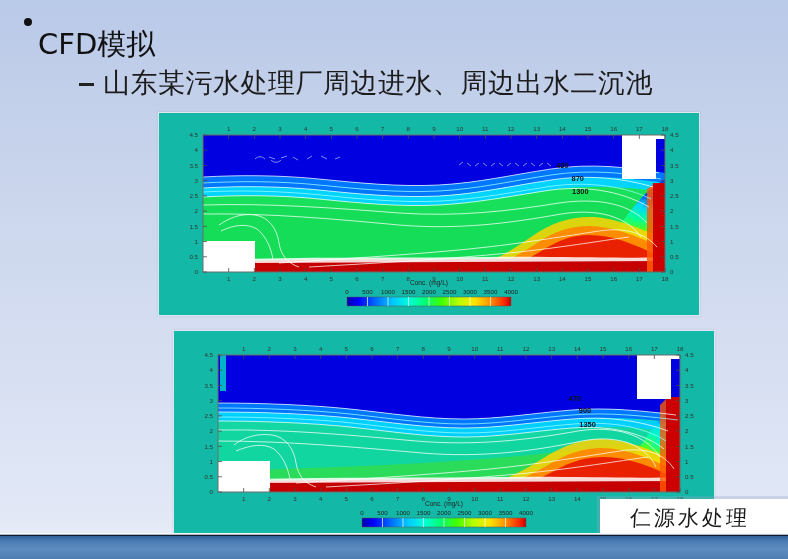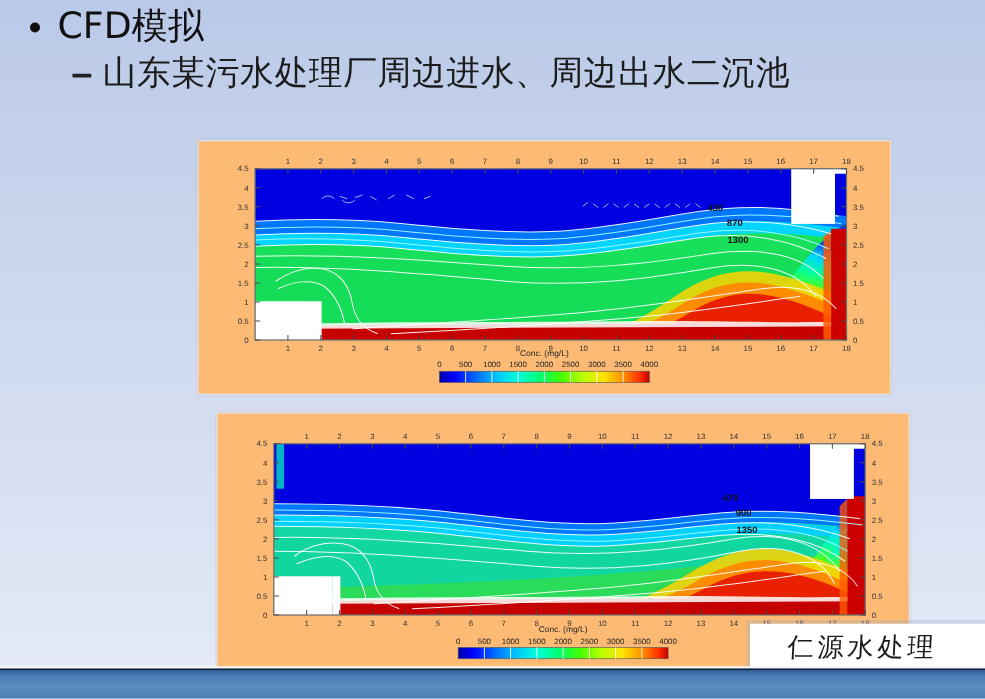--- a/index.html
+++ b/index.html
@@ -12,33 +12,33 @@
   .slide{position:absolute;inset:0;}
 
   
   #bottom-strip{position:absolute;left:0;right:0;bottom:0;height:23px;
     background:linear-gradient(180deg,#2f6095 0%,#4a7cb4 22%,#5c8cc0 55%,#4e7eb2 100%);}
   #bottom-hairline{position:absolute;left:0;right:0;bottom:23px;height:3px;
     background:linear-gradient(180deg,#ffffff 0%,#e8eef9 40%,#0c1a2c 80%,#0c1a2c 100%);}
 
   
   #title-block{position:absolute;left:0;top:2px;width:788px;}
-  .lvl1{display:flex;align-items:flex-start;padding-left:24px;}
+  .lvl1{display:flex;align-items:flex-start;padding-left:24px;flex-direction:column;}
   .bullet-dot{width:8px;height:8px;border-radius:50%;background:#111;margin-top:16px;flex:none;}
   .lvl1-text{margin-left:14px;font-size:29px;line-height:36px;color:#111;
      font-family:"DejaVu Sans","Liberation Sans",sans-serif;white-space:nowrap;}
-  .lvl2{display:flex;align-items:flex-start;padding-left:58px;margin-top:2px;}
+  .lvl2{display:flex;align-items:flex-start;padding-left:79px;margin-top:2px;}
   .bullet-dash{width:15px;height:3px;background:#222;margin-top:19px;flex:none;}
   .lvl2-text{margin-left:9px;font-size:27px;line-height:38px;color:#1c1c1c;
      font-family:"DejaVu Sans","Liberation Sans",sans-serif;white-space:nowrap;
      letter-spacing:0.5px;}
 
   
-  .figure-panel{position:absolute;background:#fdba74;border:1px solid #dfe4ef;
-     box-shadow:0 0 2px rgba(60,80,120,.18);padding-left:13px;}
+  .figure-panel{position:absolute;background:#14b8a6;border:1px solid #dfe4ef;
+     box-shadow:0 0 2px rgba(60,80,120,.18);}
   #figure-panel-top{left:158px;top:112px;width:540px;height:202px;}
   #figure-panel-bottom{left:173px;top:330px;width:540px;height:205px;}
 
   .plotwrap{position:absolute;left:0;top:0;width:100%;height:100%;}
   .plotsvg{display:block;width:100%;height:100%;}
 
   
   #watermark-box{position:absolute;left:600px;top:499px;width:188px;height:43px;
      background:#ffffff;}
   #watermark-text{position:absolute;left:630px;top:504px;font-size:21px;color:#1a1a1a;

